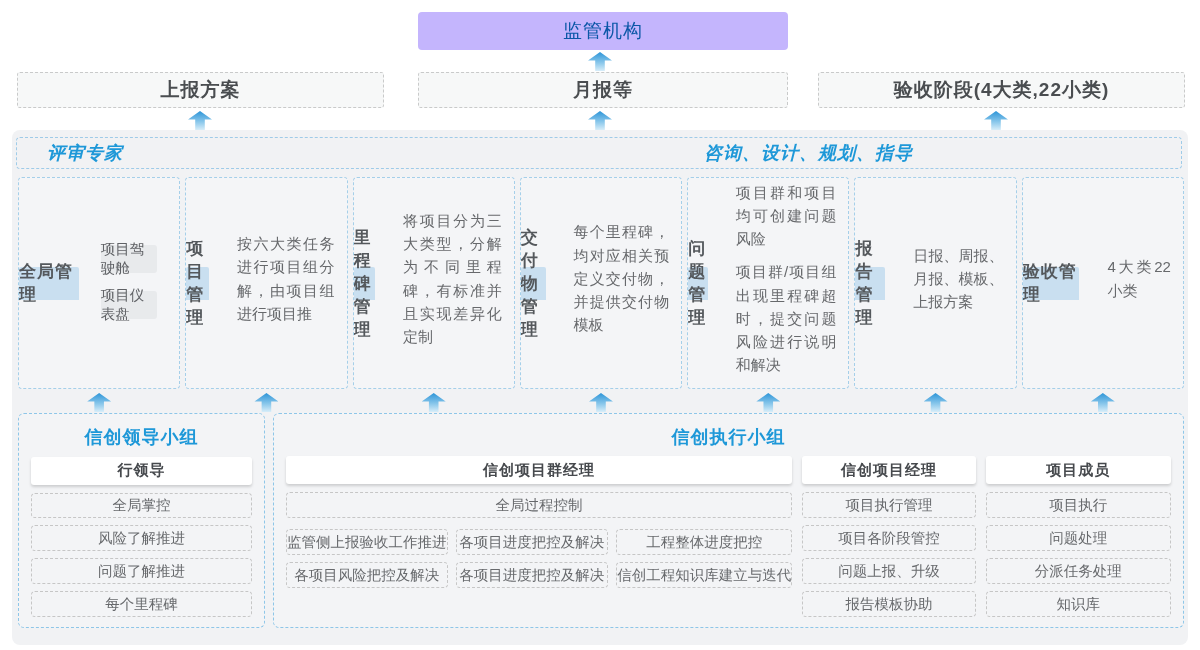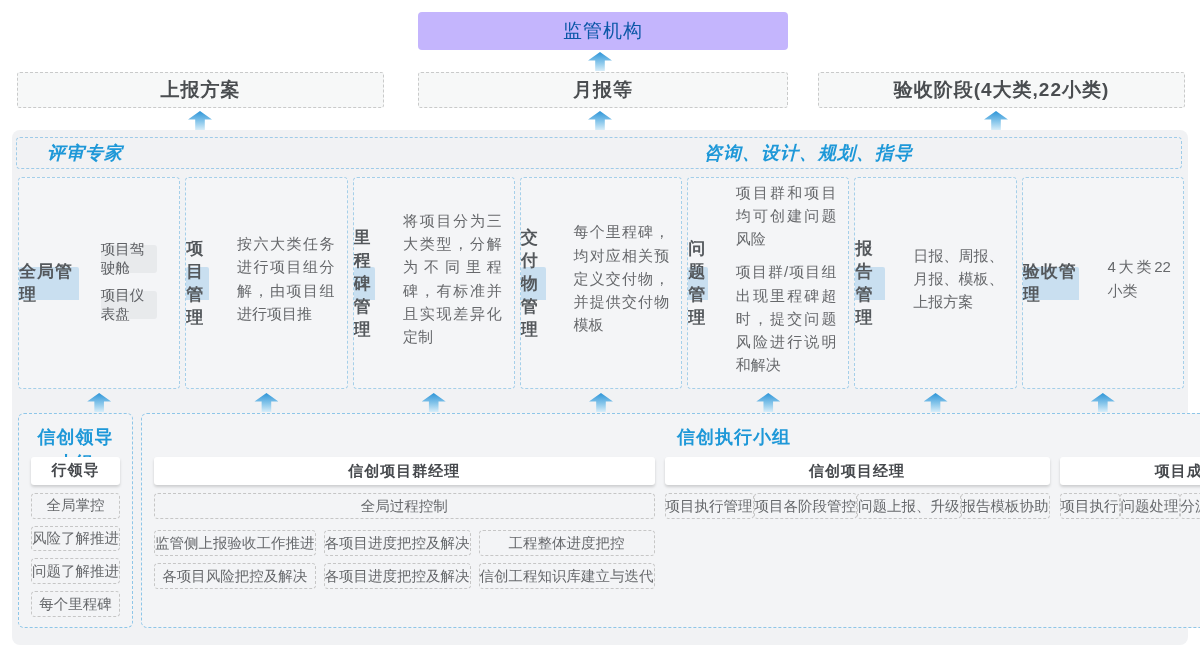--- a/index.html
+++ b/index.html
@@ -110,21 +110,21 @@
   }
   .leader-box .item-box { margin-bottom:7px; }
   .leader-box .item-box:last-child { margin-bottom:0; }
 
   .exec-sections { display:flex; gap:10px; flex:1; }
   .exec-sec { display:flex; flex-direction:column; }
   .sec-a { flex:505; }
   .sec-b { flex:173; }
   .sec-c { flex:185; }
   .exec-sec .role-head { margin-top:6px; }
-  .stack { display:flex; flex-direction:row; gap:0; }
+  .stack { display:flex; flex-direction:column; gap:7px; }
   .two-col-grid {
     display:grid; grid-template-columns:1fr 1fr 1fr; column-gap:8px; row-gap:7px; margin-top:11px;
   }
 </style>
 </head>
 <body>
 
 <div id="stage">
 
   <div class="regulator">

